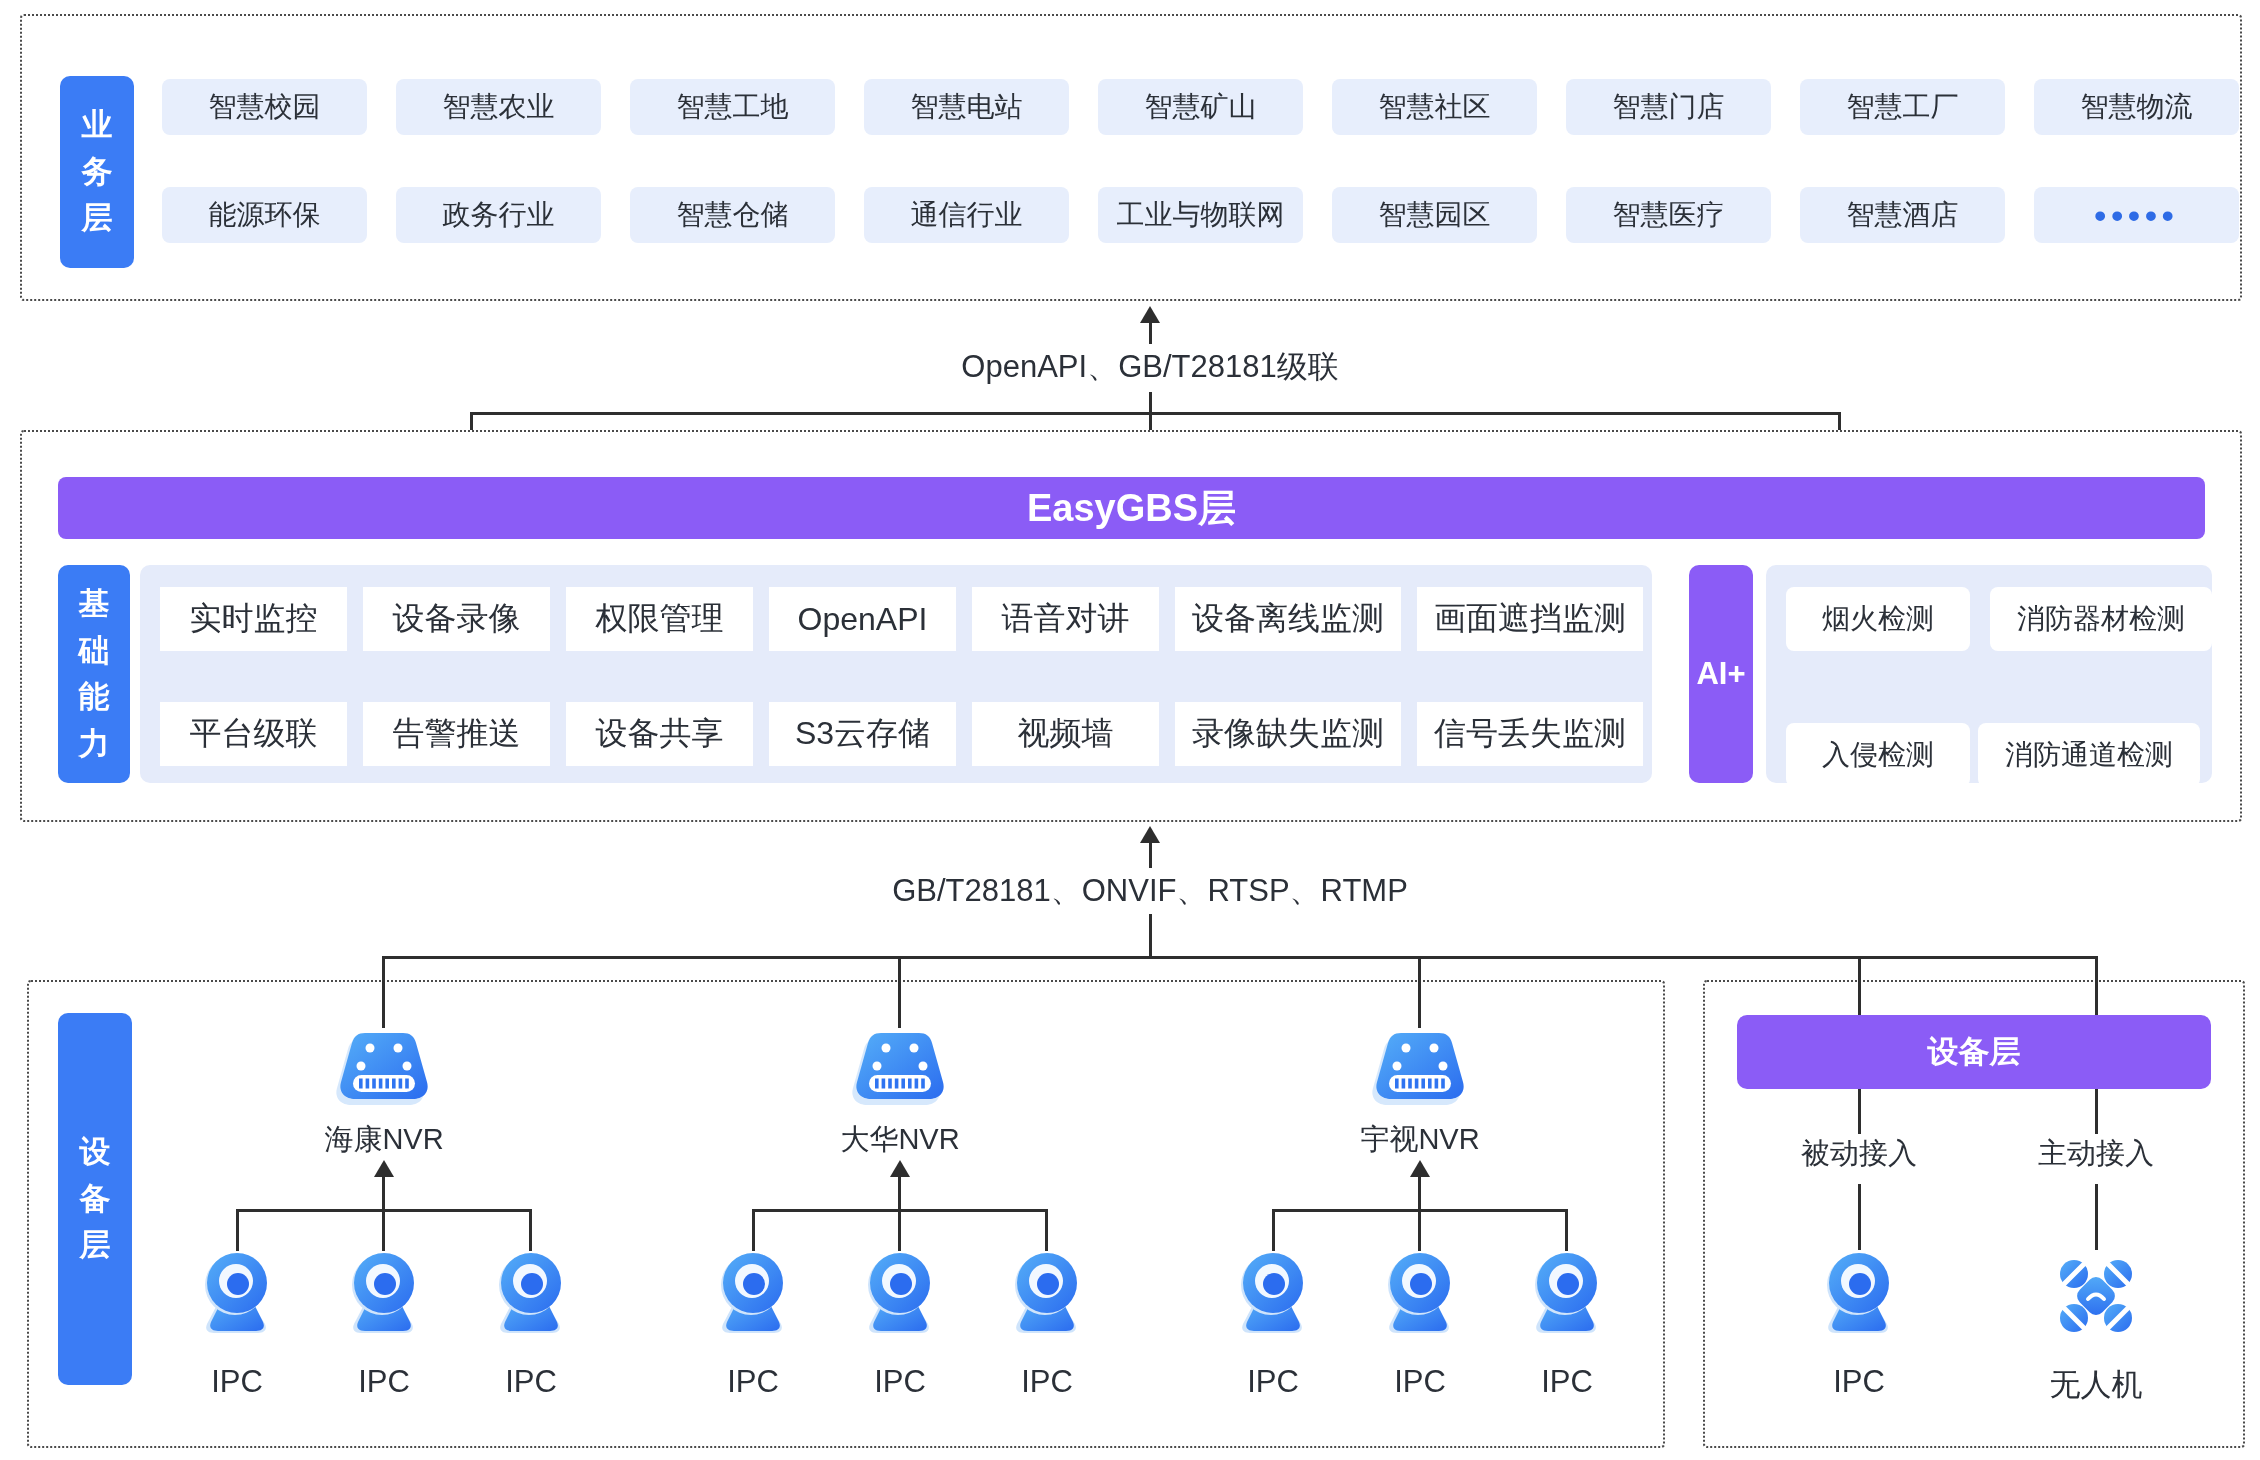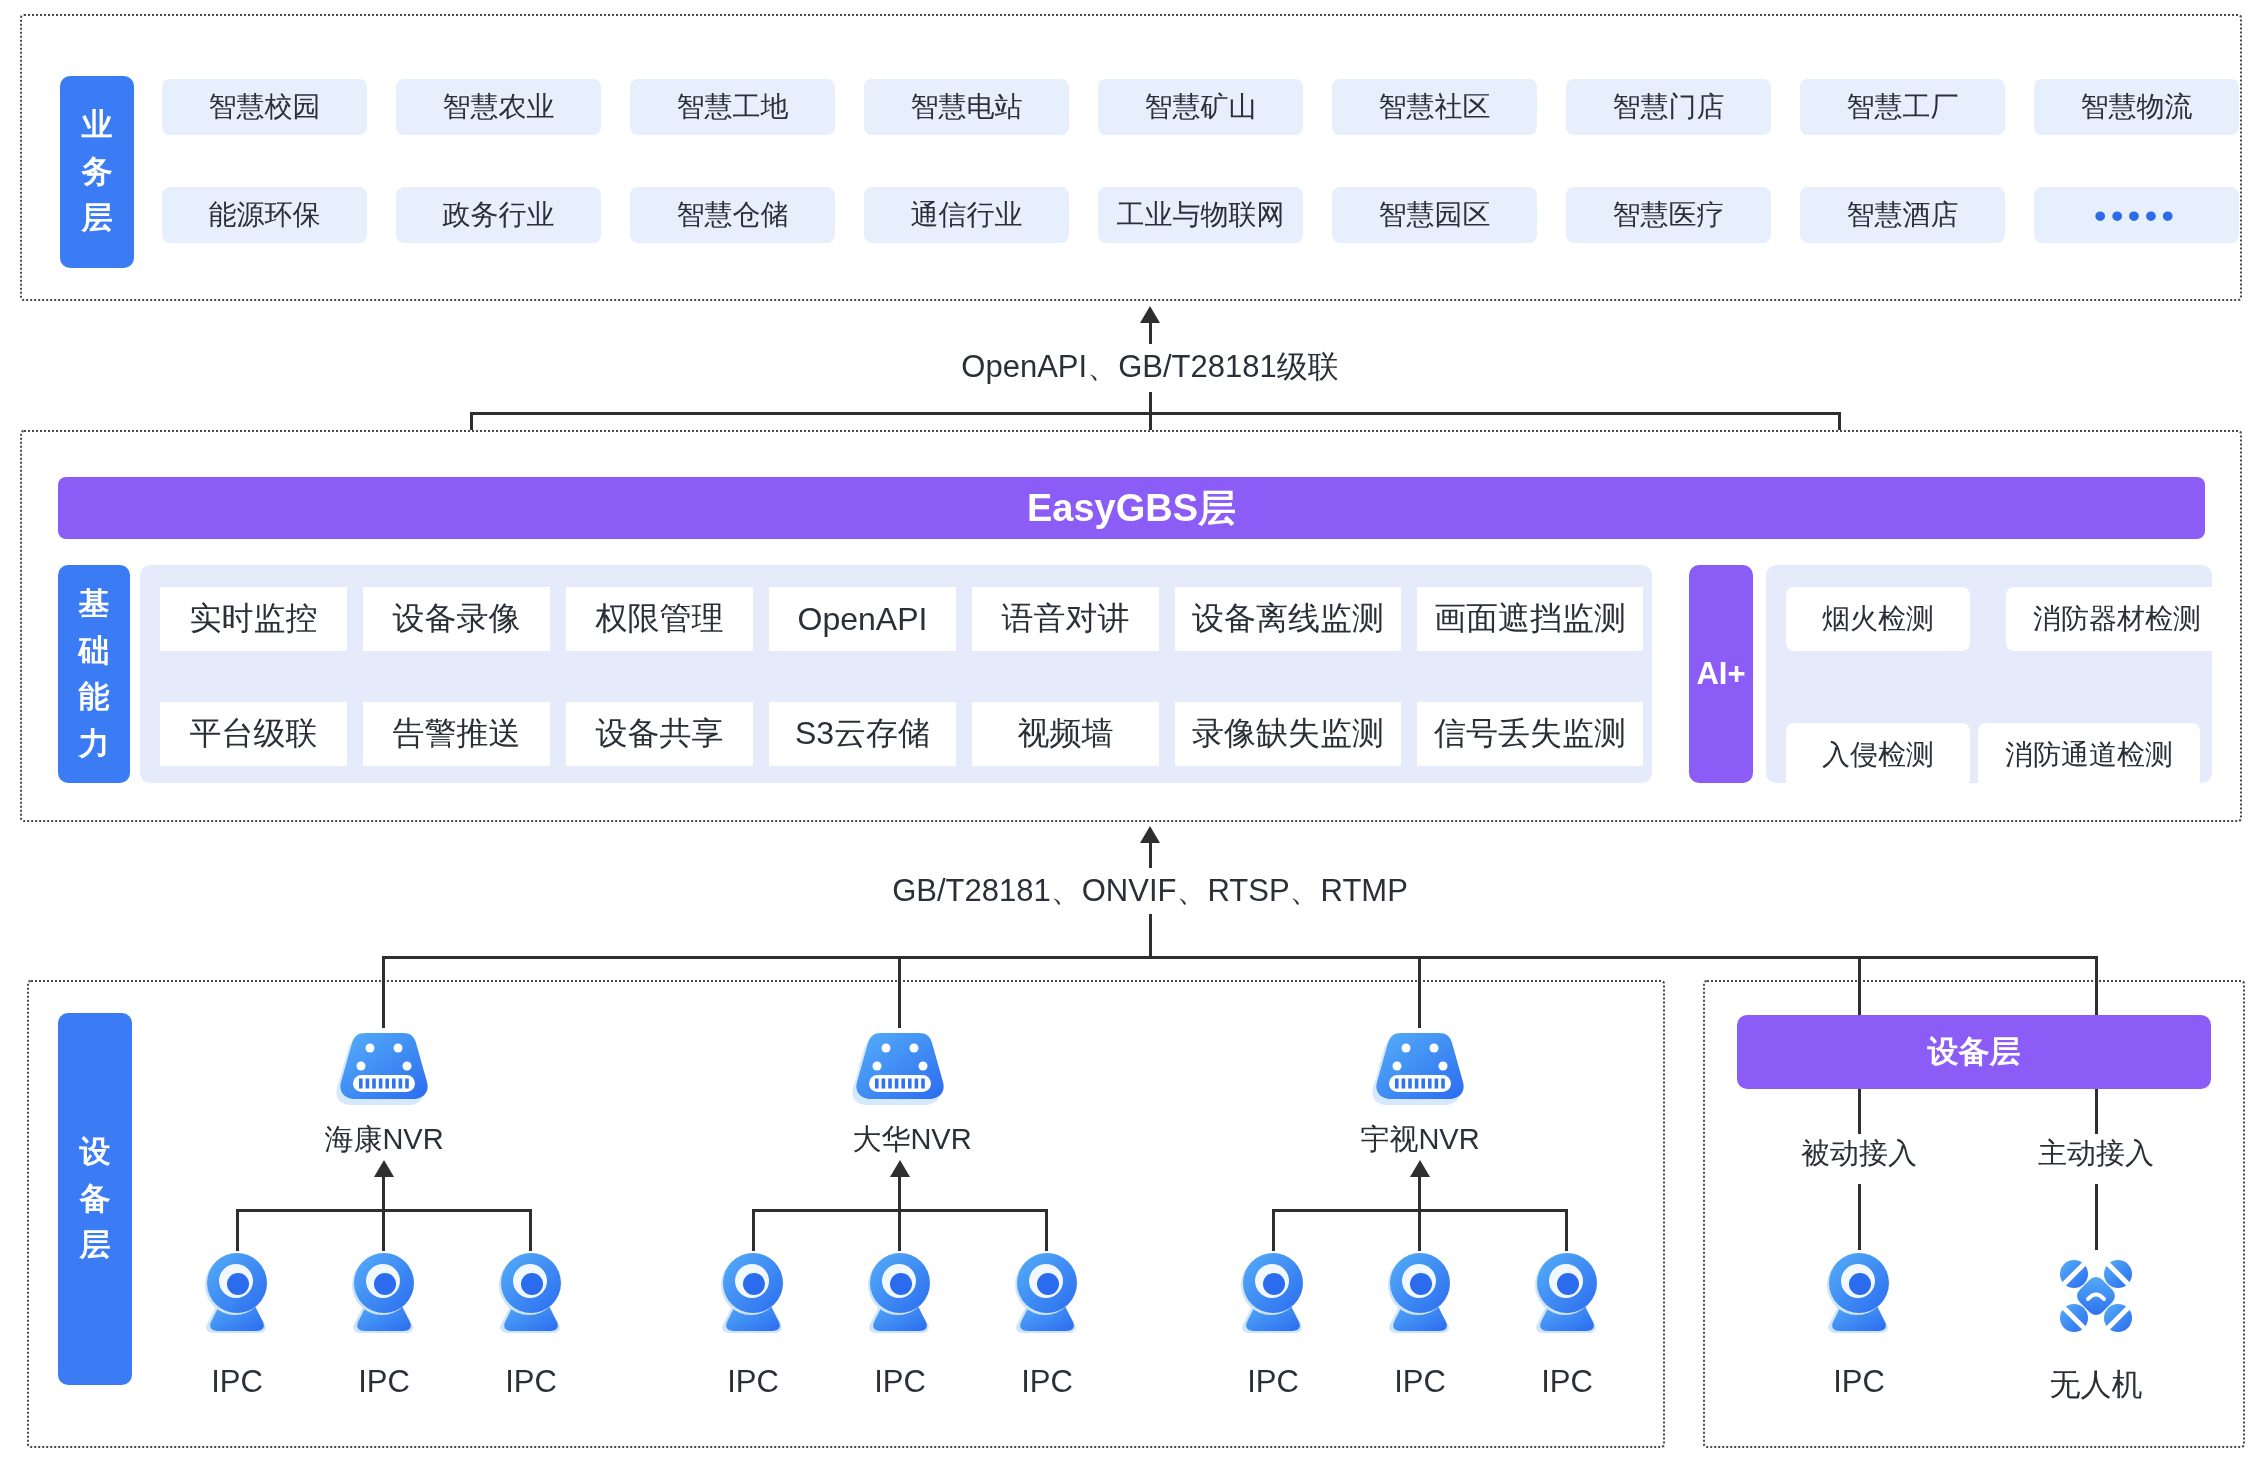--- a/index.html
+++ b/index.html
@@ -139,21 +139,21 @@
   <div class="cap-chip">平台级联</div>
   <div class="cap-chip">告警推送</div>
   <div class="cap-chip">设备共享</div>
   <div class="cap-chip">S3云存储</div>
   <div class="cap-chip">视频墙</div>
   <div class="cap-chip w6">录像缺失监测</div>
   <div class="cap-chip w6">信号丢失监测</div>
 </div>
 <div class="banner" style="left:1689px;top:565px;width:64px;height:218px;font-size:31px;border-radius:10px;">AI+</div>
 <div class="panel" style="left:1766px;top:565px;width:446px;height:218px;"></div>
-<div class="chip-row" style="left:1786px;top:587px;gap:36px;">
+<div class="chip-row" style="left:1786px;top:587px;gap:20px;">
   <div class="ai-chip" style="width:184px;">烟火检测</div>
   <div class="ai-chip" style="width:222px;">消防器材检测</div>
 </div>
 <div class="chip-row" style="left:1786px;top:695px;gap:8px;margin-top:28px;">
   <div class="ai-chip" style="width:184px;">入侵检测</div>
   <div class="ai-chip" style="width:222px;">消防通道检测</div>
 </div>
 
 <div class="arrow-up" style="left:1140px;top:826px;"></div>
 <div class="v-line" style="left:1149px;top:842px;height:26px;"></div>
@@ -190,21 +190,21 @@
   <div class="ipc-label" style="left:3px;top:408px;">IPC</div>
   <div class="ipc-label" style="left:150px;top:408px;">IPC</div>
   <div class="ipc-label" style="left:297px;top:408px;">IPC</div>
 </div>
 
 <div class="nvr-group" style="left:700px;">
   <div class="v-line" style="left:198px;top:0;height:72px;"></div>
   <svg class="icon-svg" style="left:150px;top:72px;" width="100" height="80">
       <use href="#sym-nvr"></use>
     </svg>
-  <div class="dev-name" style="left:112px;top:164px;">大华NVR</div>
+  <div class="dev-name" style="left:100px;top:164px;">大华NVR</div>
   <div class="arrow-up" style="left:190px;top:204px;"></div>
   <div class="v-line" style="left:198px;top:221px;height:33px;"></div>
   <div class="h-line" style="left:53px;top:253px;width:294px;"></div>
   <div class="v-line" style="left:52px;top:253px;height:42px;"></div>
   <div class="v-line" style="left:198px;top:253px;height:42px;"></div>
   <div class="v-line" style="left:345px;top:253px;height:42px;"></div>
   <svg class="icon-svg" style="left:14px;top:296px;" width="78" height="86">
       <use href="#sym-ipc"></use>
     </svg>
   <svg class="icon-svg" style="left:161px;top:296px;" width="78" height="86">

